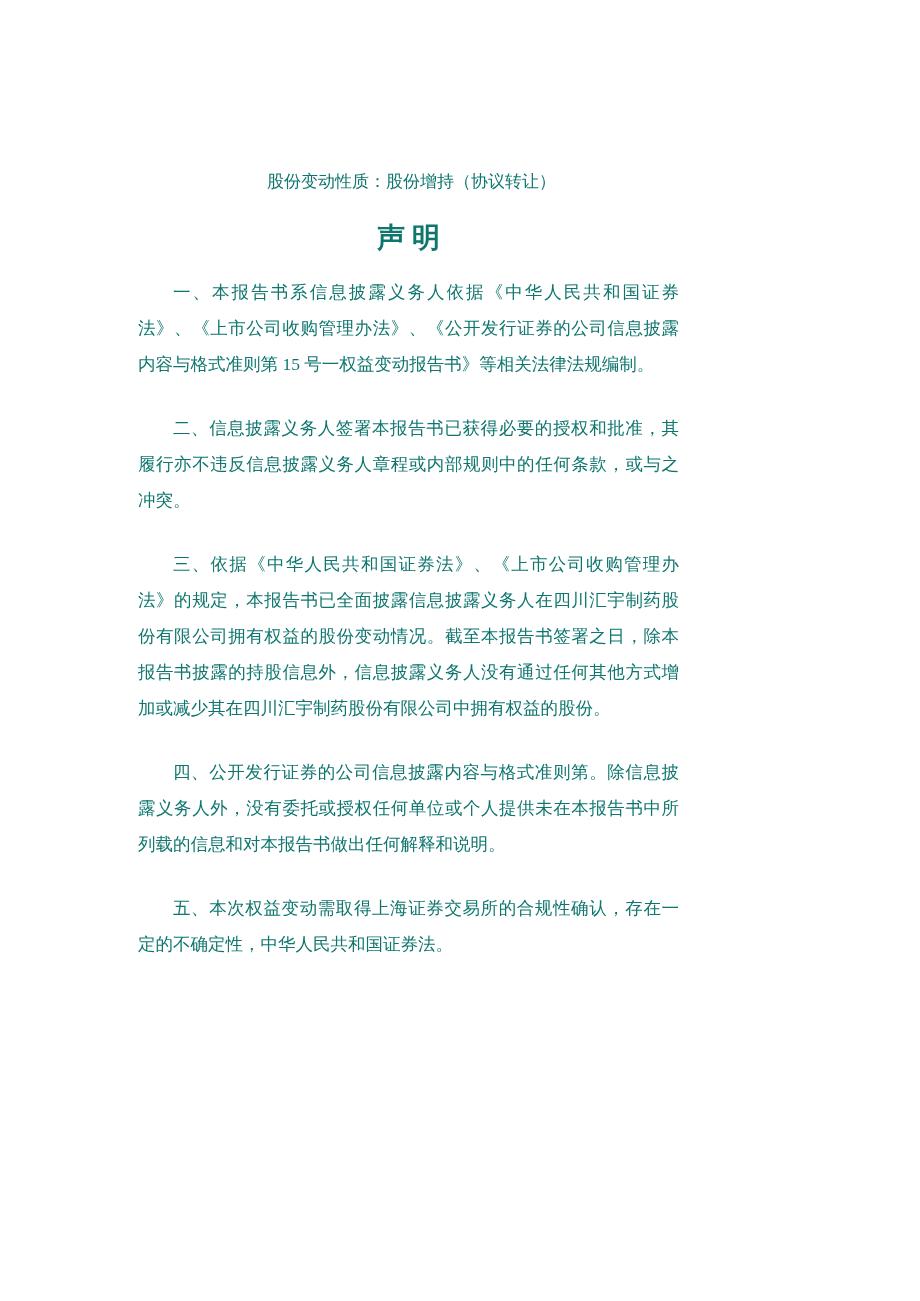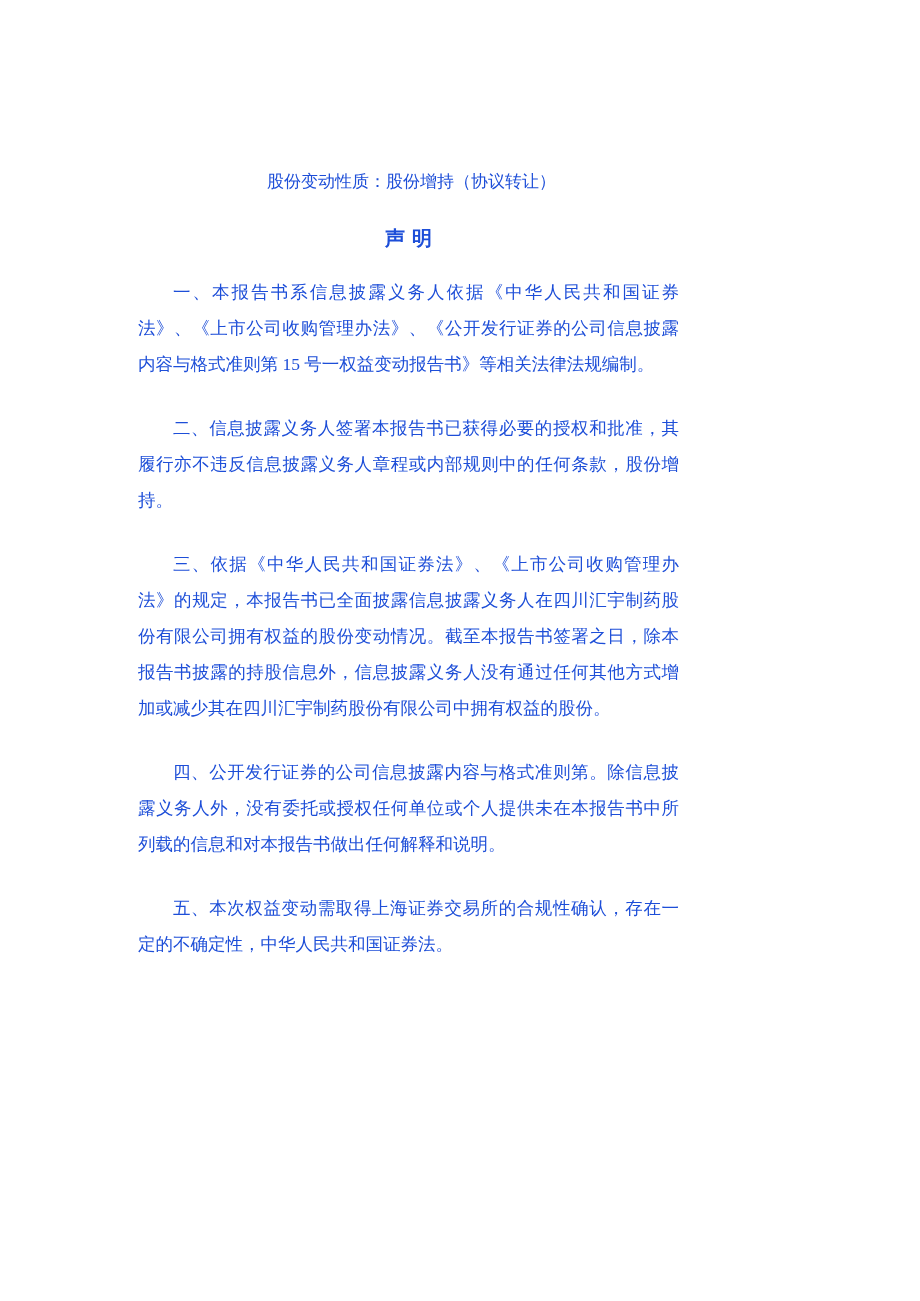--- a/index.html
+++ b/index.html
@@ -7,39 +7,39 @@
     margin: 0;
     padding: 0;
     background: #ffffff;
   }
   .page {
     position: relative;
     width: 816px;
     height: 1301px;
     background: #ffffff;
     font-family: "Liberation Serif", "DejaVu Serif", serif;
-    color: #1d4ed8;
+    color: #0f766e;
     overflow: hidden;
   }
   .content {
     margin-left: 138px;
     margin-right: 137px; 
   }
   .header-line {
     margin: 0;
     padding-top: 171px;
     padding-left: 129px;
     font-size: 17px;
     line-height: 21px;
     font-weight: normal;
     white-space: nowrap;
   }
   .doc-title {
     margin: 31px 0 0 0;
-    font-size: 20px;
+    font-size: 28px;
     line-height: 30px;
     font-weight: bold;
     text-align: center;
     letter-spacing: 7px;
     text-indent: 7px; 
   }
   .para {
     margin: 28px 0 0 0;
     font-size: 17.5px;
     line-height: 36px;
@@ -55,21 +55,21 @@
 <body>
 
 <div class="page">
   <div class="content">
     <p class="header-line">股份变动性质：股份增持（协议转让）</p>
 
     <h1 class="doc-title">声明</h1>
 
     <p class="para first">一、本报告书系信息披露义务人依据《中华人民共和国证券法》、《上市公司收购管理办法》、《公开发行证券的公司信息披露内容与格式准则第 15 号一权益变动报告书》等相关法律法规编制。</p>
 
-    <p class="para">二、信息披露义务人签署本报告书已获得必要的授权和批准，其履行亦不违反信息披露义务人章程或内部规则中的任何条款，股份增持。</p>
+    <p class="para">二、信息披露义务人签署本报告书已获得必要的授权和批准，其履行亦不违反信息披露义务人章程或内部规则中的任何条款，或与之冲突。</p>
 
     <p class="para">三、依据《中华人民共和国证券法》、《上市公司收购管理办法》的规定，本报告书已全面披露信息披露义务人在四川汇宇制药股份有限公司拥有权益的股份变动情况。截至本报告书签署之日，除本报告书披露的持股信息外，信息披露义务人没有通过任何其他方式增加或减少其在四川汇宇制药股份有限公司中拥有权益的股份。</p>
 
     <p class="para">四、公开发行证券的公司信息披露内容与格式准则第。除信息披露义务人外，没有委托或授权任何单位或个人提供未在本报告书中所列载的信息和对本报告书做出任何解释和说明。</p>
 
     <p class="para">五、本次权益变动需取得上海证券交易所的合规性确认，存在一定的不确定性，中华人民共和国证券法。</p>
 
   </div>
 </div>
 

